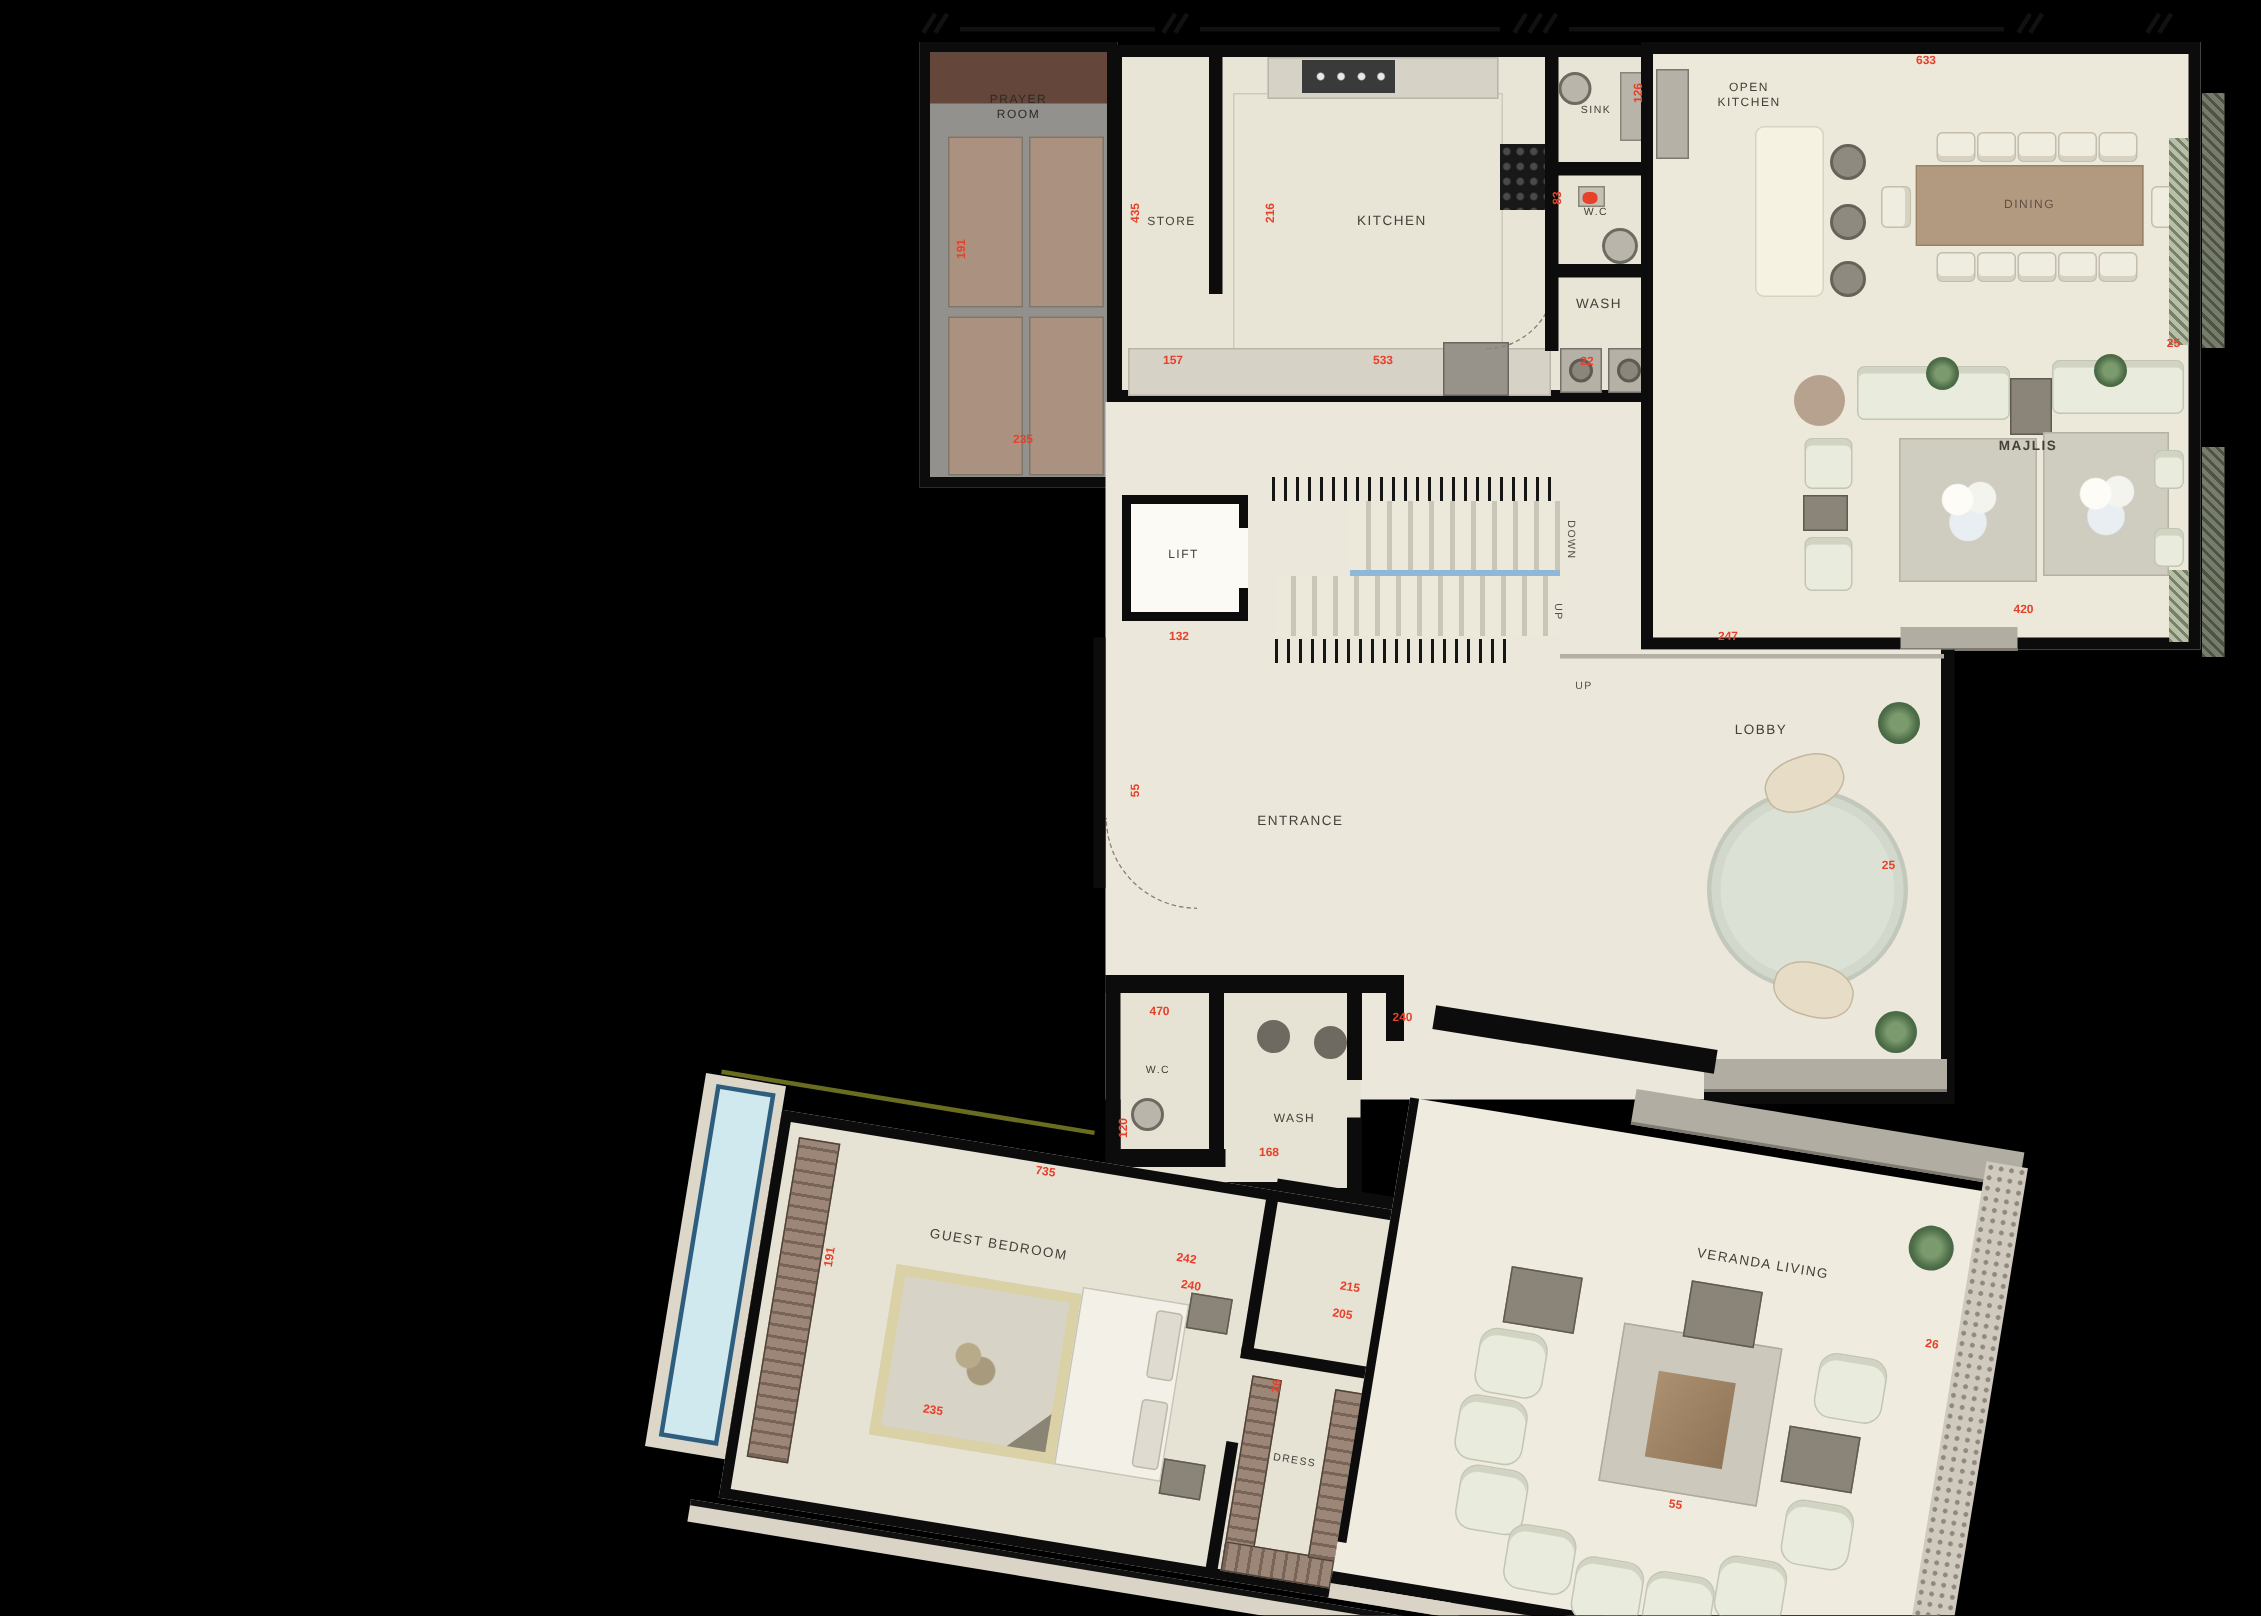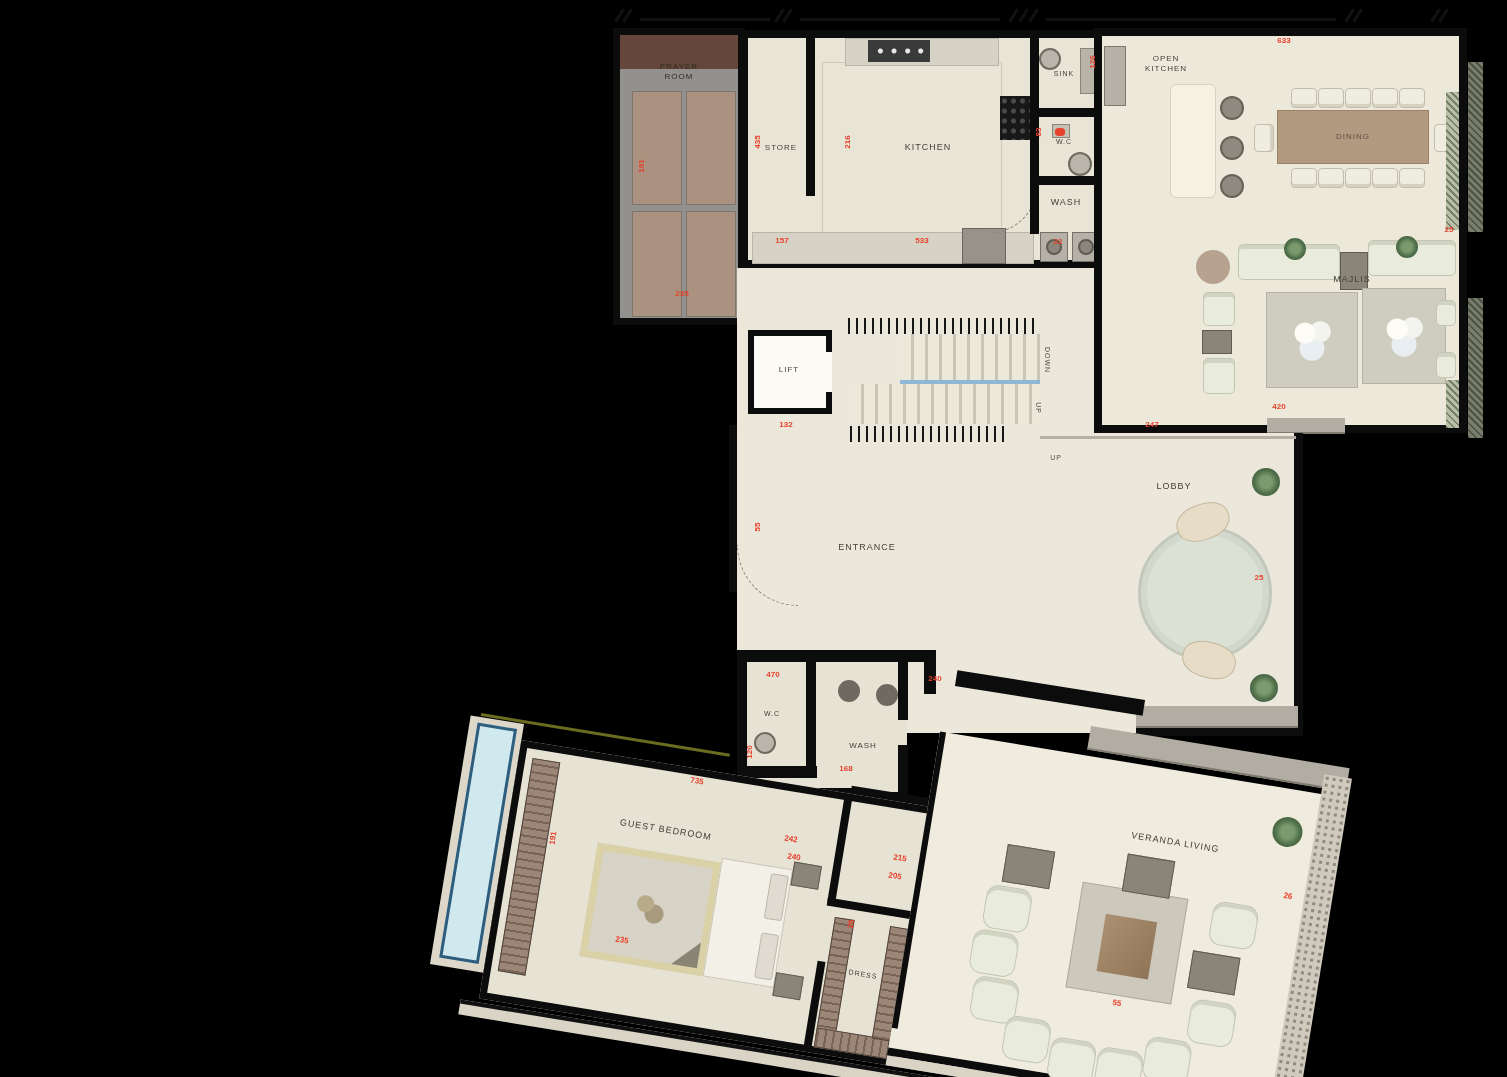--- a/index.html
+++ b/index.html
@@ -156,21 +156,21 @@
   <div class="sidetable" style="left:1202px;top:330px;width:28px;height:22px;"></div>
   <div class="sofa" style="left:1203px;top:358px;width:30px;height:34px;"></div>
   <div class="rug" style="left:1266px;top:292px;width:90px;height:94px;">
     <div class="flower" style="left:22px;top:24px;width:46px;height:46px;"></div>
   </div>
   <div class="rug" style="left:1362px;top:288px;width:82px;height:94px;">
     <div class="flower" style="left:18px;top:24px;width:46px;height:46px;"></div>
   </div>
   <div class="sofa" style="left:1436px;top:300px;width:18px;height:24px;"></div>
   <div class="sofa" style="left:1436px;top:352px;width:18px;height:24px;"></div>
-  <span class="lbl big" style="left:1352px;top:280px;">MAJLIS</span>
+  <span class="lbl big" style="left:1352px;top:298px;font-weight:bold;">MAJLIS</span>
 
   <div class="hedge" style="left:1446px;top:92px;width:13px;height:138px;"></div>
   <div class="hedge" style="left:1446px;top:380px;width:13px;height:48px;"></div>
   <div class="gray-strip" style="left:1267px;top:418px;width:78px;height:14px;"></div>
 
   <div class="hedge" style="left:1468px;top:62px;width:15px;height:170px;filter:brightness(.65);"></div>
   <div class="hedge" style="left:1468px;top:298px;width:15px;height:140px;filter:brightness(.65);"></div>
 
   <div class="floor" style="left:737px;top:268px;width:357px;height:465px;"></div>
   <div class="floor" style="left:1094px;top:433px;width:208px;height:300px;"></div>
@@ -280,21 +280,21 @@
     <div class="sofa" style="left:160px;top:312px;width:44px;height:42px;border-radius:12px;"></div>
     <div class="sofa" style="left:208px;top:314px;width:44px;height:42px;border-radius:12px;"></div>
     <div class="sofa" style="left:254px;top:296px;width:44px;height:42px;border-radius:12px;"></div>
     <div class="sofa" style="left:292px;top:252px;width:44px;height:42px;border-radius:12px;"></div>
     <div class="sofa" style="left:298px;top:152px;width:44px;height:42px;border-radius:12px;"></div>
   </div>
 
   <div class="abs" style="left:0;top:0;width:100%;height:100%;pointer-events:none;">
       <span class="dim" style="left: 1284px; top: 40px; transform: translate(-50%, -50%);">633</span>
       <span class="dim" style="left: 1449px; top: 229px; transform: translate(-50%, -50%);">25</span>
-      <span class="dim" style="left: 1279px; top: 406px; transform: translate(-50%, -50%); text-align: right;">420</span>
+      <span class="dim" style="left: 1349px; top: 406px; transform: translate(-50%, -50%); text-align: right;">420</span>
       <span class="dim" style="left: 1152px; top: 424px; transform: translate(-50%, -50%);">247</span>
       <span class="dim" style="left: 757px; top: 142px; transform: translate(-50%, -50%) rotate(-90deg);">435</span>
       <span class="dim" style="left: 847px; top: 142px; transform: translate(-50%, -50%) rotate(-90deg);">216</span>
       <span class="dim" style="left: 641px; top: 166px; transform: translate(-50%, -50%) rotate(-90deg);">191</span>
       <span class="dim" style="left: 682px; top: 293px; transform: translate(-50%, -50%);">235</span>
       <span class="dim" style="left: 782px; top: 240px; transform: translate(-50%, -50%);">157</span>
       <span class="dim" style="left: 912px; top: 240px; transform: translate(-50%, -50%); margin-left: 10px;">533</span>
       <span class="dim" style="left: 1058px; top: 241px; transform: translate(-50%, -50%);">22</span>
       <span class="dim" style="left: 1092px; top: 62px; transform: translate(-50%, -50%) rotate(-90deg);">126</span>
       <span class="dim" style="left: 1038px; top: 132px; transform: translate(-50%, -50%) rotate(-90deg);">83</span>

